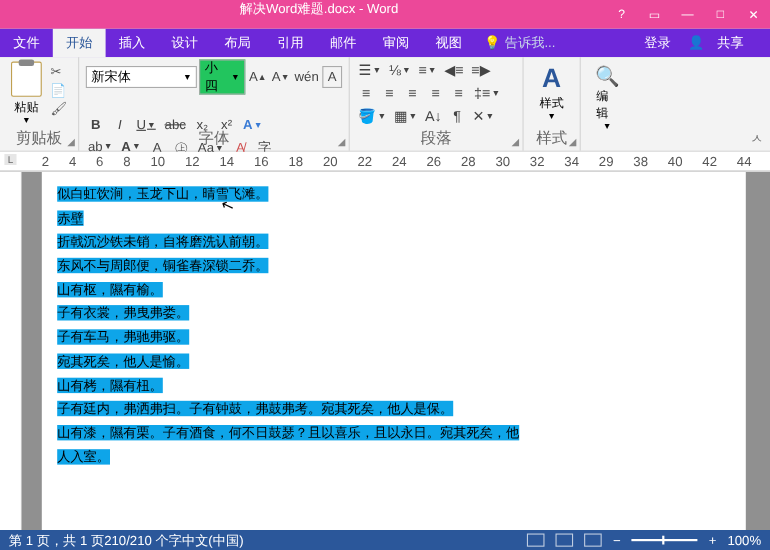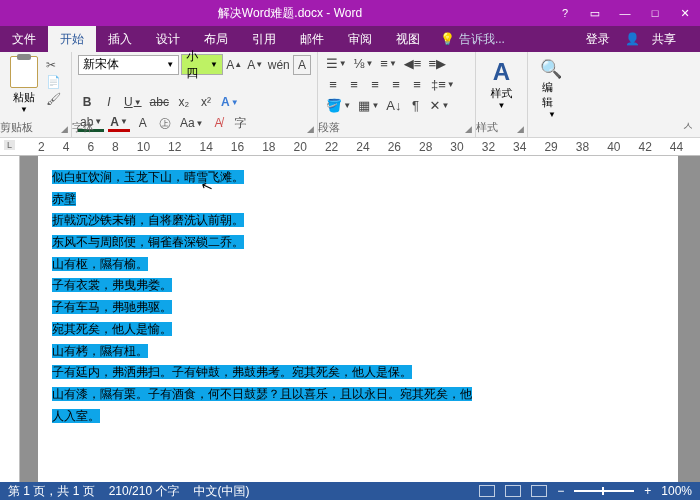--- a/index.html
+++ b/index.html
@@ -1,60 +1,60 @@
 <!DOCTYPE html>
 <html><head>
 <meta charset="utf-8">
 <style>
 *{margin:0;padding:0;box-sizing:border-box;font-family:"Microsoft YaHei","SimSun",sans-serif;font-size:12px;user-select:none}
 body{background:#e6e6e6;width:700px;height:500px;overflow:hidden;position:relative}
-.titlebar{background:#a21caf;height:26px;display:flex;align-items:center;color:#fff;position:relative}
+.titlebar{background:#ec4899;height:26px;display:flex;align-items:flex-start;color:#fff;position:relative}
 .title{flex:1;text-align:center;font-size:12px}
 .win-controls{display:flex;gap:0}
 .win-btn{width:30px;height:26px;display:flex;align-items:center;justify-content:center;color:#fff;font-size:11px}
-.menubar{background:#701a75;height:26px;display:flex;align-items:center;color:#fff}
+.menubar{background:#6d28d9;height:26px;display:flex;align-items:center;color:#fff}
 .menu-tab{padding:0 12px;height:26px;display:flex;align-items:center;font-size:12px;color:#fff}
 .menu-tab.active{background:#f3f3f3;color:#2b579a}
 .tell-me{color:#c8d5e8;font-size:12px;padding:0 8px;display:flex;align-items:center}
 .tell-me .bulb{margin-right:4px}
 .right-menu{margin-left:auto;display:flex;padding-right:8px}
 .right-menu span{padding:0 8px}
 .ribbon{background:#f3f3f3;height:86px;display:flex;border-bottom:1px solid #d4d4d4;position:relative}
 .group{border-right:1px solid #d4d4d4;padding:2px 6px 0;display:flex;flex-direction:column;position:relative}
-.group-label{position:absolute;bottom:2px;left:0;right:0;text-align:left;font-size:11px;color:#666}
+.group-label{position:absolute;bottom:2px;left:0;right:0;text-align:center;font-size:14px;color:#666}
 .group-launcher{position:absolute;bottom:3px;right:3px;font-size:9px;color:#888}
 .paste-big{display:flex;flex-direction:column;align-items:center;padding:2px 4px}
 .paste-icon{width:28px;height:32px;background:linear-gradient(#fff,#fff);border:1px solid #c0a050;border-radius:2px;position:relative;margin-bottom:2px}
 .paste-icon::before{content:"";position:absolute;top:-3px;left:6px;width:14px;height:6px;background:#888;border-radius:2px}
 .paste-label{font-size:11px}
 .clip-side{display:flex;flex-direction:column;gap:3px;padding-top:4px;margin-left:4px}
 .clip-side div{font-size:12px;color:#555}
 .font-row{display:flex;align-items:center;gap:2px;margin-bottom:18px}
 .font-name{border:1px solid #ababab;background:#fff;width:108px;height:20px;padding:0 4px;display:flex;align-items:center;font-size:11px}
-.font-size{border:1px solid #ababab;background:#bef264;width:44px;height:21px;padding:4px 4px;display:flex;align-items:center;font-size:11px}
+.font-size{border:1px solid #ababab;background:#22c55e;width:44px;height:21px;padding:15px 4px;display:flex;align-items:center;font-size:11px}
 .sbtn{height:20px;min-width:18px;display:flex;align-items:center;justify-content:center;font-size:12px;color:#444;padding:0 2px}
 .sbtn.boxed{border:1px solid #ababab}
 .font-row2,.font-row3{display:flex;align-items:center;gap:4px;margin-bottom:3px}
 .font-row2 .sbtn,.font-row3 .sbtn{min-width:18px;height:18px}
 .b{font-weight:bold}.i{font-style:italic}.u{text-decoration:underline}.s{text-decoration:line-through}
 .para-row{display:flex;gap:3px;margin-bottom:3px}
 .para-row .sbtn{min-width:18px;height:18px;font-size:13px}
 .styles-big{display:flex;flex-direction:column;align-items:center;padding:4px 8px}
 .style-icon{font-size:24px;color:#2b579a;font-weight:bold}
 .edit-big{display:flex;flex-direction:column;align-items:center;padding:4px 8px}
 .ruler{background:#fff;height:18px;border-bottom:1px solid #c0c0c0;display:flex;align-items:center;position:relative;padding-left:38px}
 .ruler-l{position:absolute;left:4px;top:2px;font-size:9px;color:#666;background:#e6e6e6;padding:0 3px}
 .ruler-nums{display:flex;gap:18px;font-size:9px;color:#555}
 .doc-area{background:#909090;height:328px;overflow:auto;position:relative;display:flex}
 .vruler{width:20px;background:#fff;border-right:1px solid #c0c0c0}
 .page{background:#fff;margin:0 0 0 18px;width:640px;min-height:340px;padding:10px 14px 14px;position:relative}
 .line{font-size:14px;line-height:1.55;font-family:"SimSun",serif;color:#000}
 .sel{background:#0ea5e9}
 .cursor-arrow{position:absolute;left:163px;top:22px;font-size:14px;color:#000;pointer-events:none;transform:rotate(-20deg)}
-.statusbar{position:absolute;bottom:0;left:0;right:0;height:18px;background:#2b579a;color:#fff;display:flex;align-items:center;font-size:11px;padding:0 8px;gap:14px}
+.statusbar{position:absolute;bottom:0;left:0;right:0;height:18px;background:#2b579a;color:#fff;display:flex;align-items:center;font-size:11px;padding:0 8px;}
 .statusbar .right{margin-left:auto;display:flex;gap:10px;align-items:center}
 .view-btn{width:16px;height:12px;border:1px solid #fff;opacity:0.7}
 .zoom-track{width:60px;height:2px;background:#fff;position:relative}
 .zoom-thumb{position:absolute;left:28px;top:-3px;width:2px;height:8px;background:#fff}
 .dd{font-size:8px;margin-left:1px}
 .collapse{position:absolute;right:6px;bottom:2px;font-size:12px;color:#666}
 </style>
 </head>
 <body>
 

